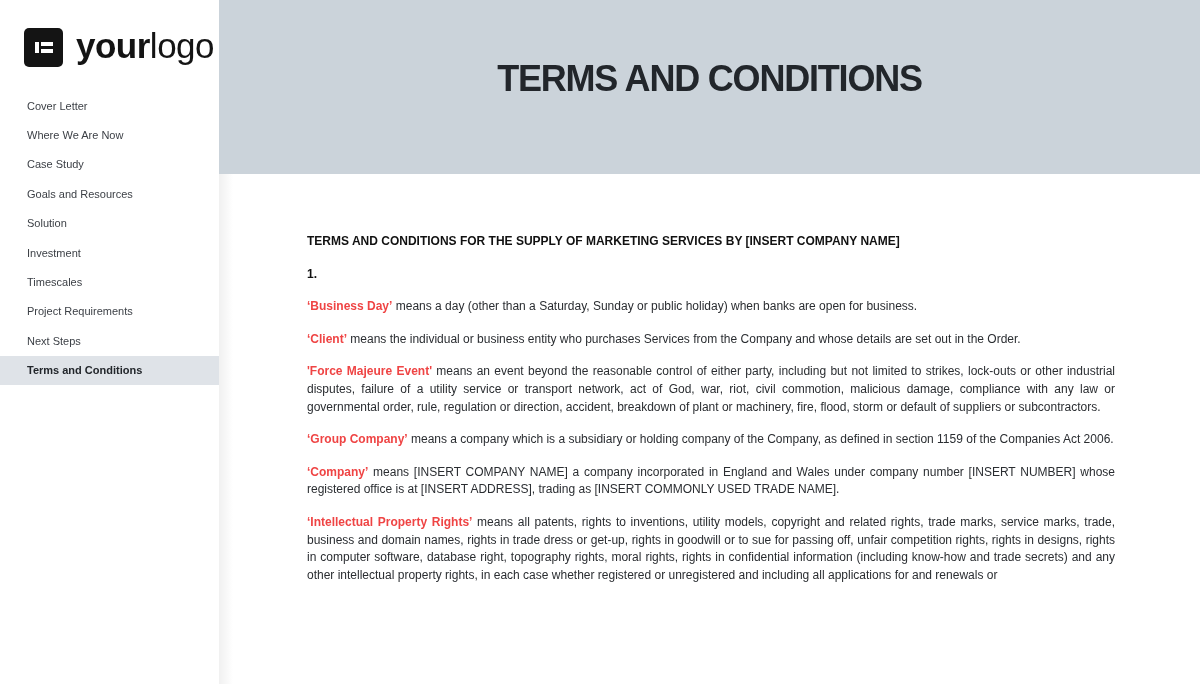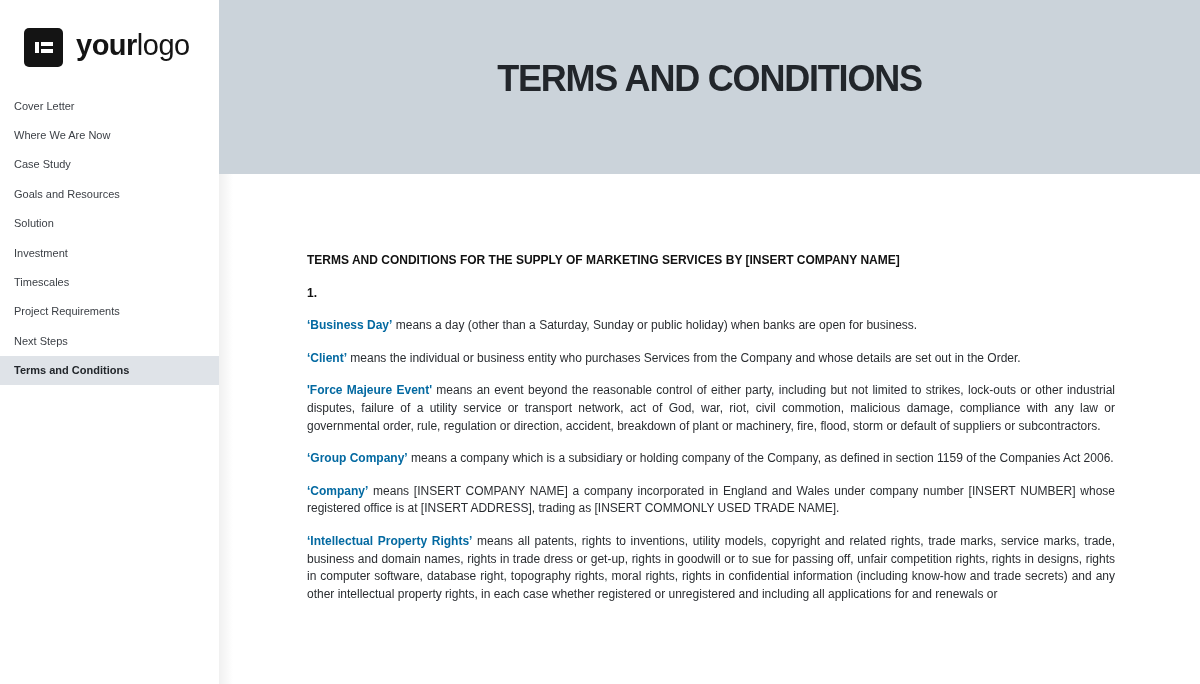--- a/index.html
+++ b/index.html
@@ -11,52 +11,52 @@
     background: #ffffff; z-index: 2;
   }
   .logo { position: absolute; left: 24px; top: 28px; display: flex; align-items: center; }
   .logo-mark {
     width: 39px; height: 39px; background: #141414; border-radius: 5px;
     position: relative;
   }
   .logo-mark .bar-a { position: absolute; left: 11px; top: 14px; width: 4px; height: 11px; background: #fff; }
   .logo-mark .bar-b { position: absolute; left: 17px; top: 14px; width: 12px; height: 4px; background: #fff; }
   .logo-mark .bar-c { position: absolute; left: 17px; top: 21px; width: 12px; height: 4px; background: #fff; }
-  .logo-text { margin-left: 13px; font-size: 29px; letter-spacing: -0.5px; color: #141414; line-height: 1; margin-top: -4px; }
+  .logo-text { margin-left: 13px; font-size: 35px; letter-spacing: -0.5px; color: #141414; line-height: 1; margin-top: -4px; }
   .logo-text .bold { font-weight: bold; }
   .logo-text .light { font-weight: normal; }
 
   .nav { position: absolute; left: 0; top: 91px; width: 219px; }
   .nav-item {
-    height: 29.4px; display: flex; align-items: center; padding-left: 14px;
+    height: 29.4px; display: flex; align-items: center; padding-left: 27px;
     font-size: 11px; color: #3b3f45; cursor: pointer;
   }
   .nav-item.active { background: #dfe3e8; font-weight: bold; color: #22262b; }
 
   .main { position: absolute; left: 219px; top: 0; width: 981px; height: 684px; }
   .main::before {
     content: ""; position: absolute; left: 0; top: 174px; width: 14px; height: 510px;
     background: linear-gradient(to right, rgba(0,0,0,0.06), rgba(0,0,0,0));
   }
   .hero {
     height: 174px; background: #cbd3da; display: flex; align-items: center; justify-content: center;
   }
   .hero h1 {
     font-size: 36px; font-weight: bold; letter-spacing: -1.2px; color: #22262b;
     margin-top: -16px;
   }
 
-  .doc { position: absolute; left: 88px; top: 233px; width: 808px; font-size: 12px; line-height: 17.6px; color: #2a2d31; margin-top: 19px; }
+  .doc { position: absolute; left: 88px; top: 233px; width: 808px; font-size: 12px; line-height: 17.6px; color: #2a2d31; }
   .doc-title { font-weight: bold; font-size: 12px; color: #111; }
   .doc-section { font-weight: bold; margin-top: 15px; color: #111; display: flex; }
   .doc-section .num { width: 22px; }
   .doc-sub { margin-top: 15px; display: flex; }
   .doc-sub .num { width: 24px; }
   .def { margin-top: 15px; text-align: justify; }
-  .def .term { font-weight: bold; color: #0369a1; }
+  .def .term { font-weight: bold; color: #ef4444; }
 </style>
 </head>
 <body>
 
 <aside class="sidebar">
   <div class="logo">
     <div class="logo-mark">
       <span class="bar-a"></span>
         <span class="bar-b"></span>
         <span class="bar-c"></span>

